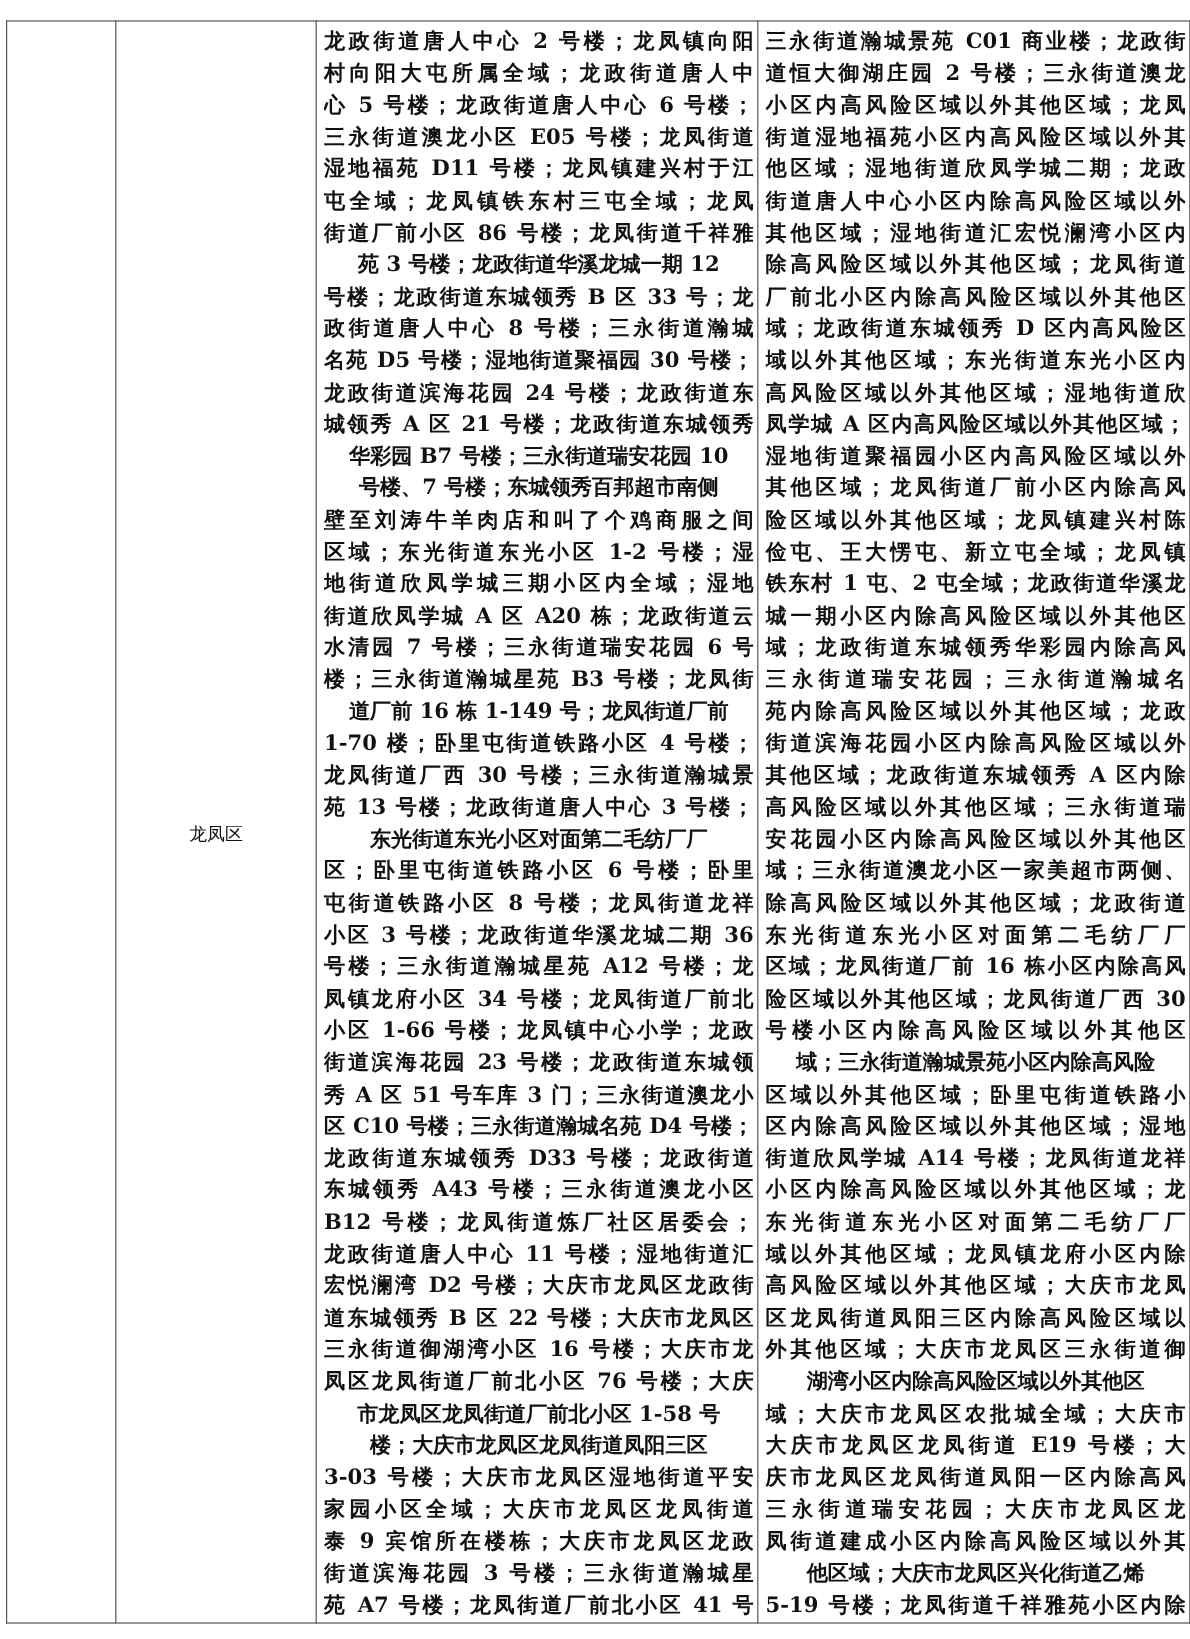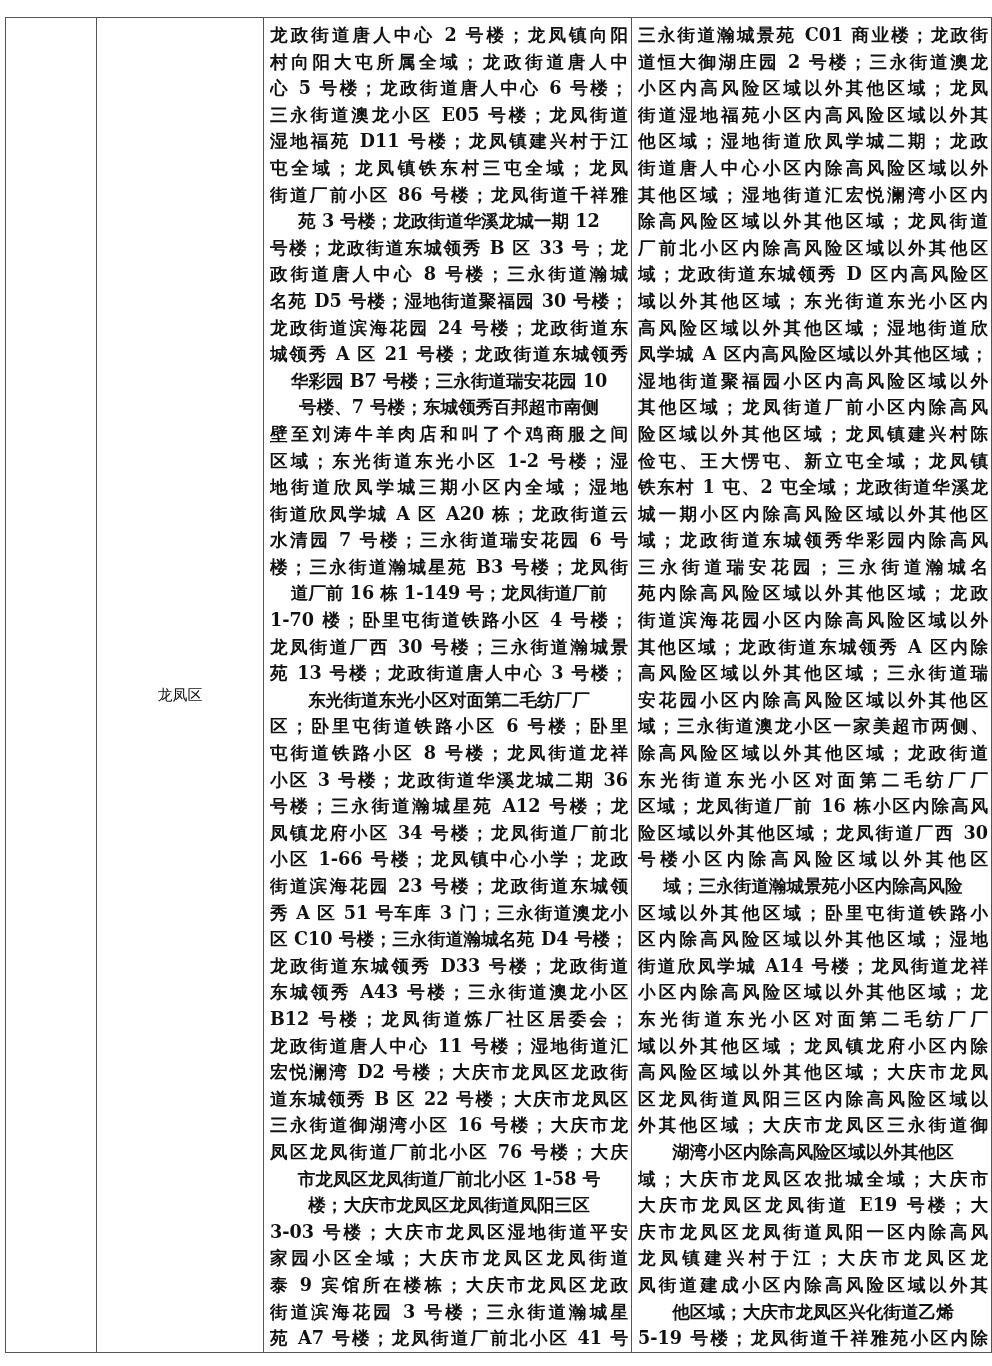--- a/index.html
+++ b/index.html
@@ -124,21 +124,21 @@
             <span class="ln">小区内除高风险区域以外其他区域；龙</span>
             <span class="ln">东光街道东光小区对面第二毛纺厂厂</span>
             <span class="ln">域以外其他区域；龙凤镇龙府小区内除</span>
             <span class="ln">高风险区域以外其他区域；大庆市龙凤</span>
             <span class="ln">区龙凤街道凤阳三区内除高风险区域以</span>
             <span class="ln">外其他区域；大庆市龙凤区三永街道御</span>
             <span class="ln center">湖湾小区内除高风险区域以外其他区</span>
             <span class="ln">域；大庆市龙凤区农批城全域；大庆市</span>
             <span class="ln">大庆市龙凤区龙凤街道 E19 号楼；大</span>
             <span class="ln">庆市龙凤区龙凤街道凤阳一区内除高风</span>
-            <span class="ln">龙凤镇建兴村于江；大庆市龙凤区龙</span>
+            <span class="ln">三永街道瑞安花园；大庆市龙凤区龙</span>
             <span class="ln">凤街道建成小区内除高风险区域以外其</span>
             <span class="ln center">他区域；大庆市龙凤区兴化街道乙烯</span>
             <span class="ln">5-19 号楼；龙凤街道千祥雅苑小区内除</span>
           </div>
     </td>
   </tr>
 </tbody>
   </table>
 
 </body></html>

